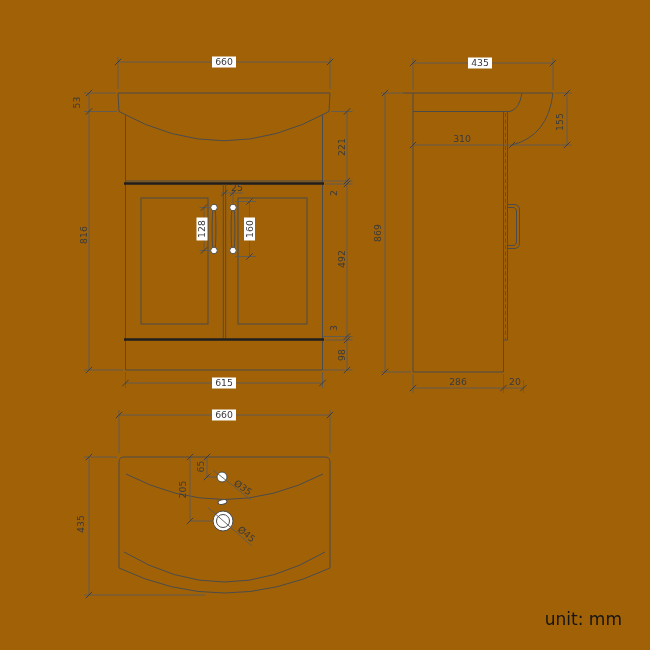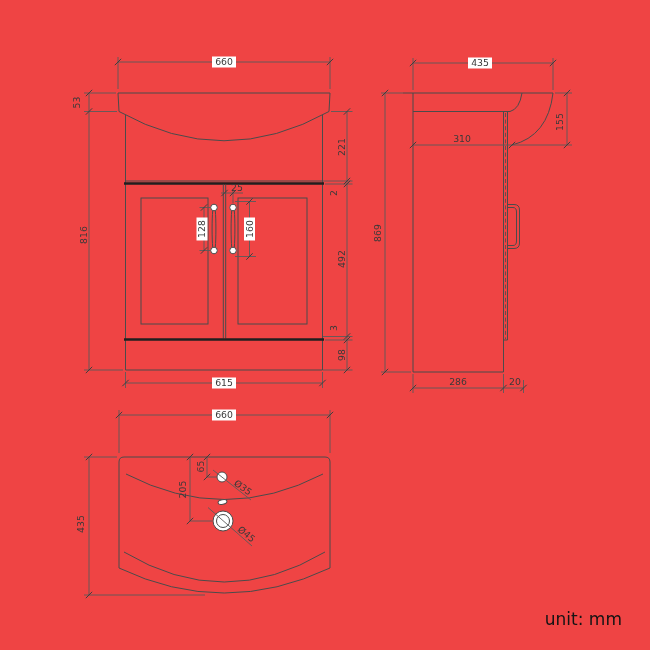--- a/index.html
+++ b/index.html
@@ -1,16 +1,16 @@
 <!DOCTYPE html>
 <html><head>
 <meta charset="utf-8">
 <style>
   html,body{margin:0;padding:0;background:#ffffff;}
-  .canvas{position:relative;width:650px;height:650px;background:#ef4444;overflow:hidden;
+  .canvas{position:relative;width:650px;height:650px;background:#a16207;overflow:hidden;
           font-family:"DejaVu Sans",sans-serif;}
   svg{display:block;}
   .ln   {stroke:#4b4b4b;stroke-width:1;fill:none;}
   .thk  {stroke:#1f1f1f;stroke-width:2.6;fill:none;}
   .dim  {stroke:#5a5a5a;stroke-width:0.9;fill:none;}
   .tick {stroke:#3f3f3f;stroke-width:1;fill:none;}
   .dsh  {stroke:#4b4b4b;stroke-width:0.8;fill:none;stroke-dasharray:4 2.6;}
   .hole {stroke:#4b4b4b;stroke-width:1;fill:#fff;}
   .lbl  {font-size:9.3px;fill:#3a3a3a;text-anchor:middle;}
   .lblbg{fill:#ffffff;stroke:none;}

